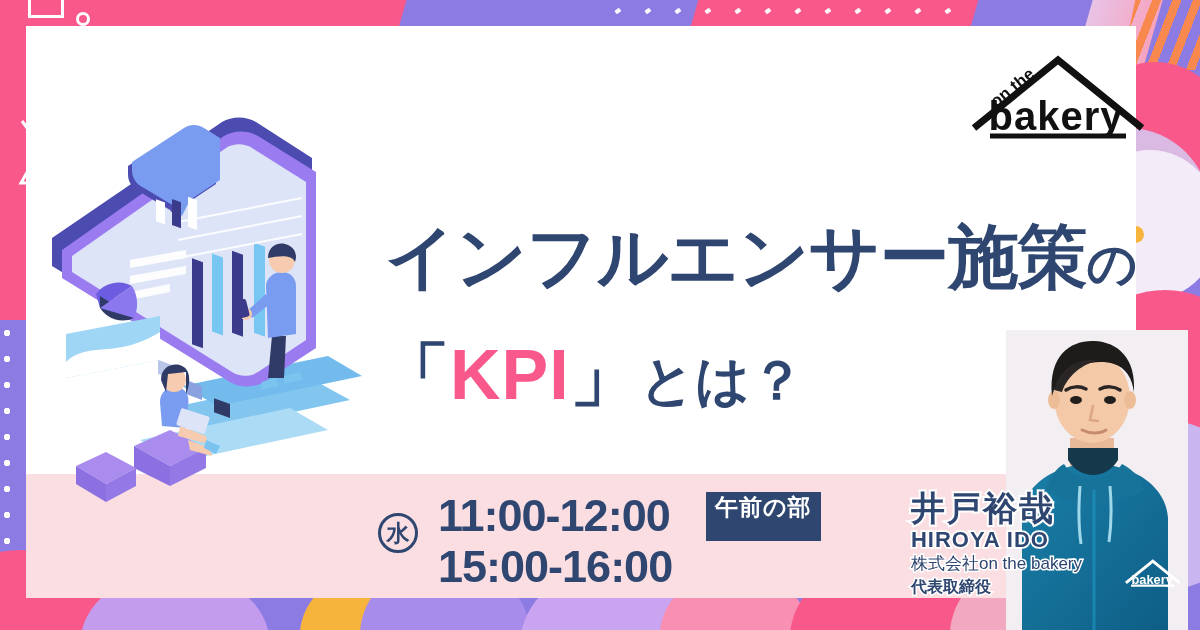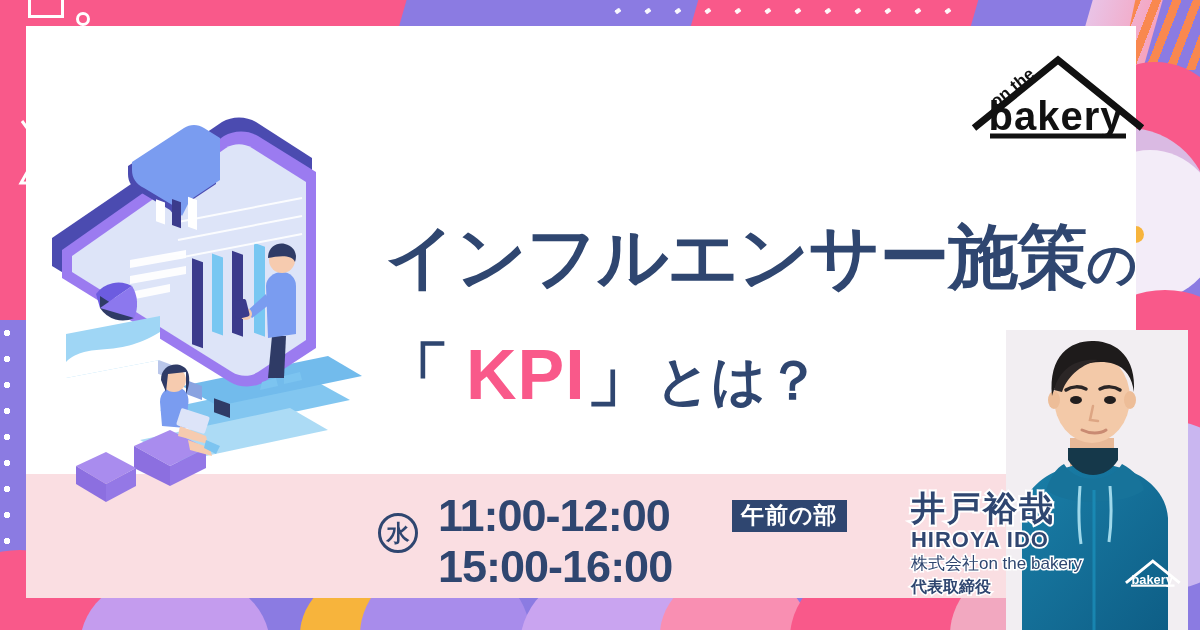--- a/index.html
+++ b/index.html
@@ -166,21 +166,21 @@
   .title-2 {
     position:absolute;
     left:380px; top:340px;
     color:#2F4670;
     font-size:70px;
     font-weight:bold;
     line-height:1;
     white-space:nowrap;
     z-index:5;
   }
-  .title-2 .kpi { color:#F9598A; letter-spacing:1px;margin-left:16px; }
+  .title-2 .kpi { color:#F9598A; letter-spacing:1px; }
   .title-2 .tail { font-size:54px; }
 
   
   .date-num {
     position:absolute;
     left:232px; top:497px;
     color:#2F4670;
     font-size:66px;
     font-weight:bold;
     line-height:1;
@@ -197,21 +197,21 @@
     font-size:23px;
     font-weight:bold;
     display:flex; align-items:center; justify-content:center;
     z-index:6;
   }
   .time-rows {
     position:absolute;
     left:438px; top:492px;
     z-index:6;
   }
-  .time-row { display:flex; align-items:center; margin-bottom:2px;gap:26px; }
+  .time-row { display:flex; margin-bottom:2px; }
   .time-txt {
     color:#2F4670;
     font-size:45px;
     font-weight:bold;
     letter-spacing:-1px;
     line-height:1.08;
     min-width:268px;
   }
   .time-tag {
     background:#2F4670;

